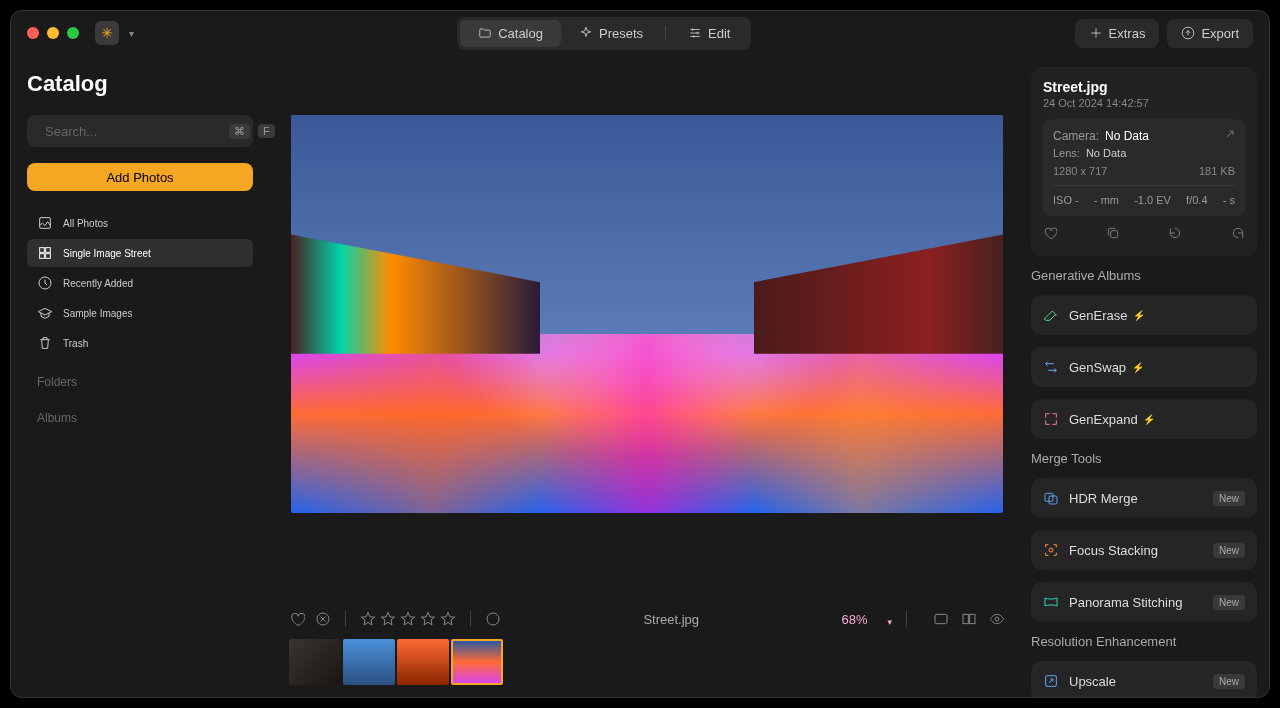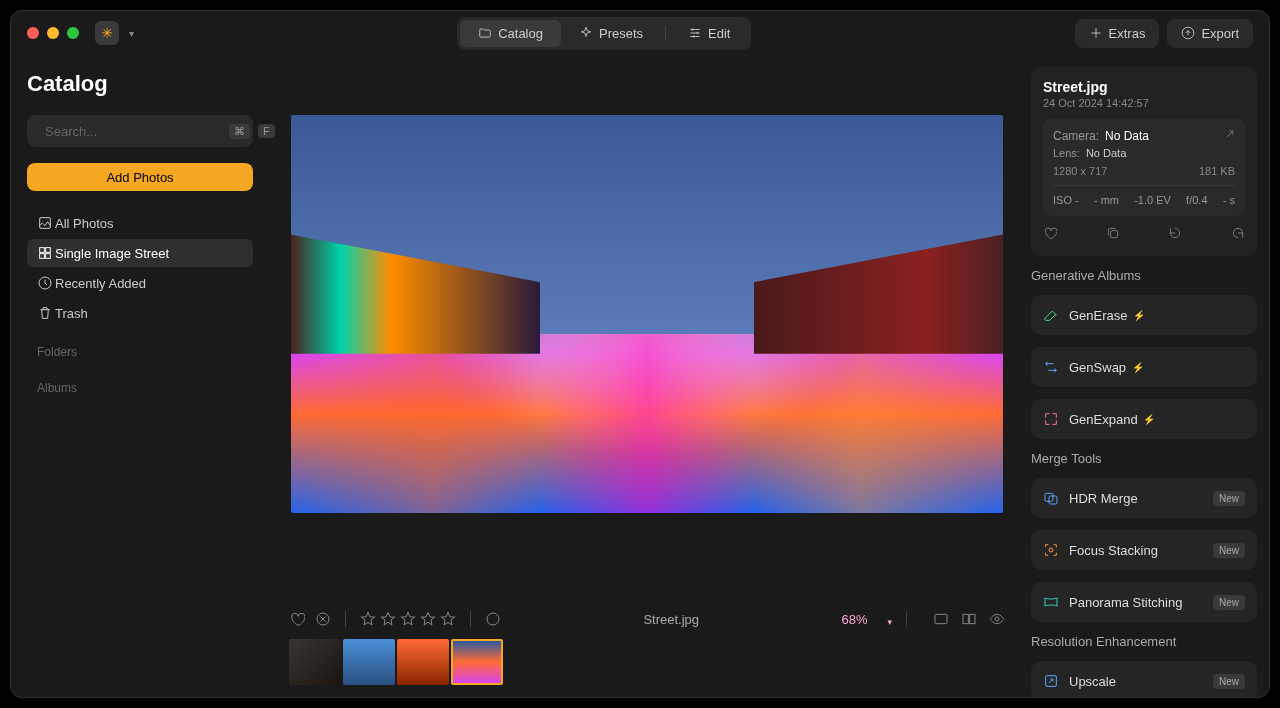--- a/index.html
+++ b/index.html
@@ -141,25 +141,25 @@
   align-items: center;
   justify-content: center;
   font-size: 13px;
   cursor: pointer;
   margin-top: 6px;
 }
 .nav { margin-top: 8px; display: flex; flex-direction: column; gap: 2px;}
 .nav-item {
   display: flex;
   align-items: center;
-  gap: 2px;
+  gap: 10px;
   padding: 6px 10px;
   border-radius: 6px;
   color: #ccc;
-  font-size: 13px;
+  font-size: 10px;
   cursor: pointer;
 }
 .nav-item.active { background: #2f2f2f; color: #fff; }
 .nav-item svg { width: 16px; height: 16px; flex-shrink: 0; }
 .nav-section { color: #666; font-size: 12px; padding: 8px 10px 4px; }
 
 
 .center {
   flex: 1;
   display: flex;
@@ -374,20 +374,26 @@
               <rect x="13" y="13" width="7" height="7"></rect>
             </svg>
           <span>Single Image Street</span>
         </div>
         <div class="nav-item">
           <svg viewBox="0 0 24 24">
               <circle cx="12" cy="12" r="9"></circle>
               <path d="M12 7v5l3 3"></path>
             </svg>
           <span>Recently Added</span>
+        </div>
+        <div class="nav-item">
+          <svg viewBox="0 0 24 24">
+              <path d="M2 10l10-5 10 5-10 5-10-5zM6 12v5l6 3 6-3v-5"></path>
+            </svg>
+          <span>Sample Images</span>
         </div>
         <div class="nav-item">
           <svg viewBox="0 0 24 24">
               <path d="M5 7h14M9 7V4h6v3M7 7l1 13h8l1-13"></path>
             </svg>
           <span>Trash</span>
         </div>
       </div>
 
       <div class="nav-section">Folders</div>

